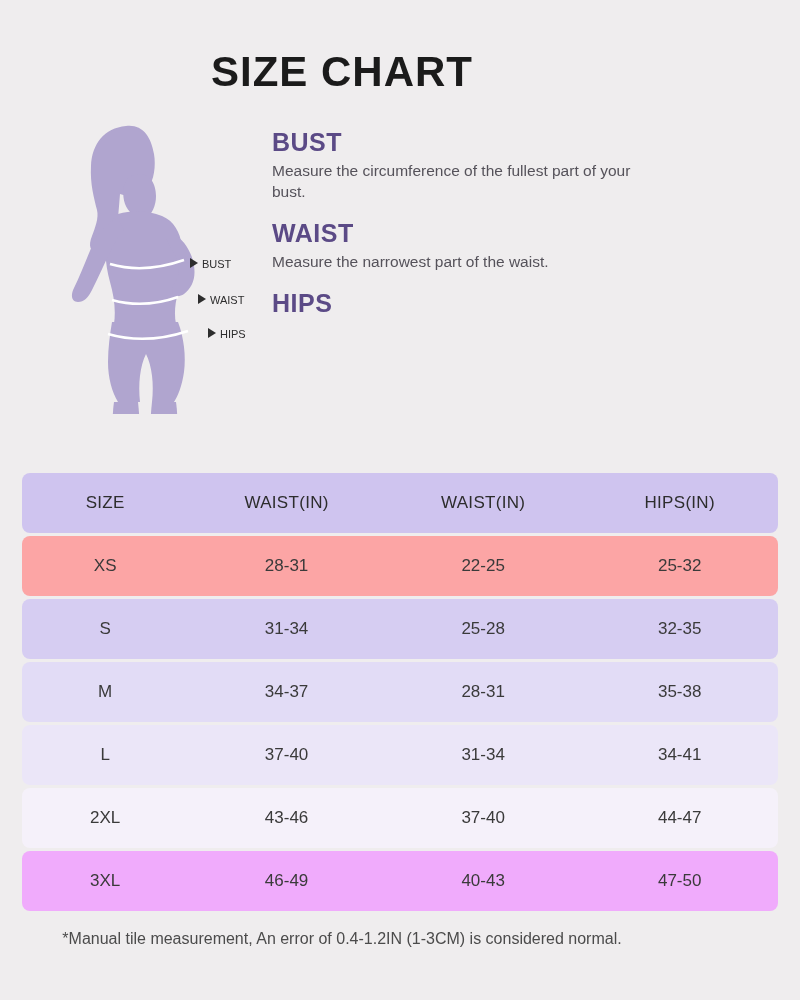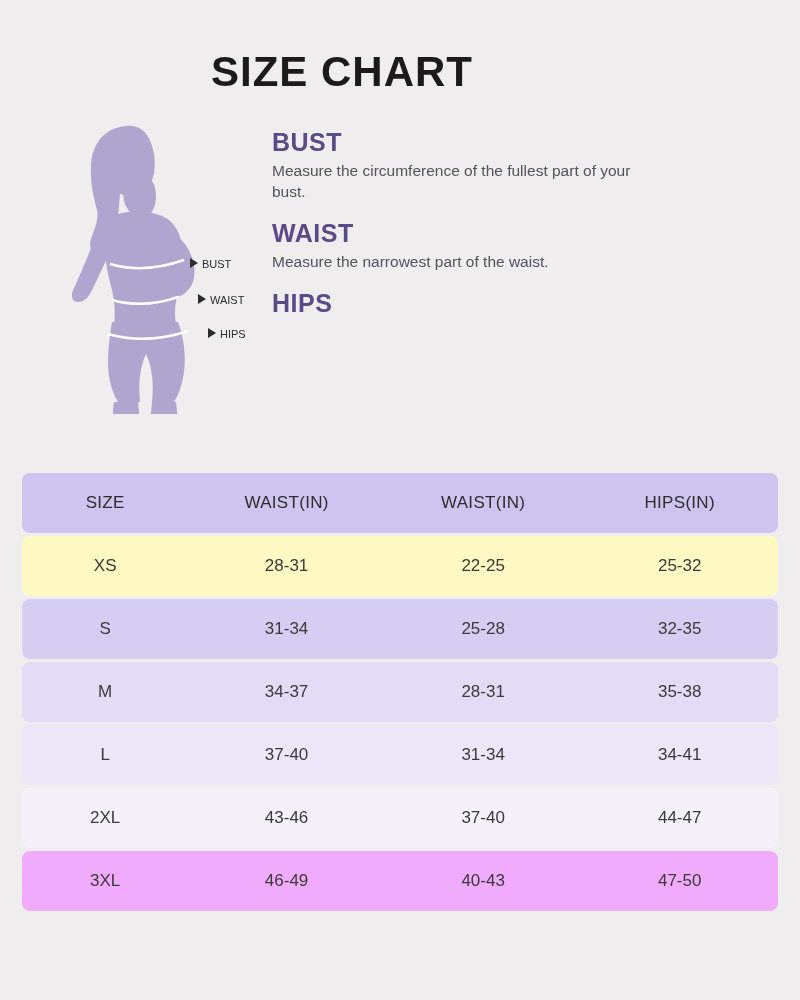--- a/index.html
+++ b/index.html
@@ -185,21 +185,21 @@
     <table class="size-table">
       <thead>
         <tr style="background: rgb(207, 196, 239);">
           <th class="col-size">SIZE</th>
           <th class="col-bust">WAIST(IN)</th>
           <th class="col-waist">WAIST(IN)</th>
           <th class="col-hips">HIPS(IN)</th>
         </tr>
       </thead>
       <tbody>
-        <tr style="background: #fef9c3; margin-top: 34px;">
+        <tr style="background: #fca5a5; margin-top: 34px;">
           <td>XS</td>
           <td>28-31</td>
           <td>22-25</td>
           <td>25-32</td>
         </tr>
         <tr style="background: rgb(214, 205, 242);">
           <td>S</td>
           <td>31-34</td>
           <td>25-28</td>
           <td>32-35</td>
@@ -225,14 +225,15 @@
         <tr style="background: #f0abfc;">
           <td>3XL</td>
           <td>46-49</td>
           <td>40-43</td>
           <td>47-50</td>
         </tr>
       </tbody>
     </table>
   </div>
 
+  <div class="footnote">*Manual tile measurement, An error of 0.4-1.2IN (1-3CM) is considered normal.</div>
 
 </div>
 
 </body></html>

